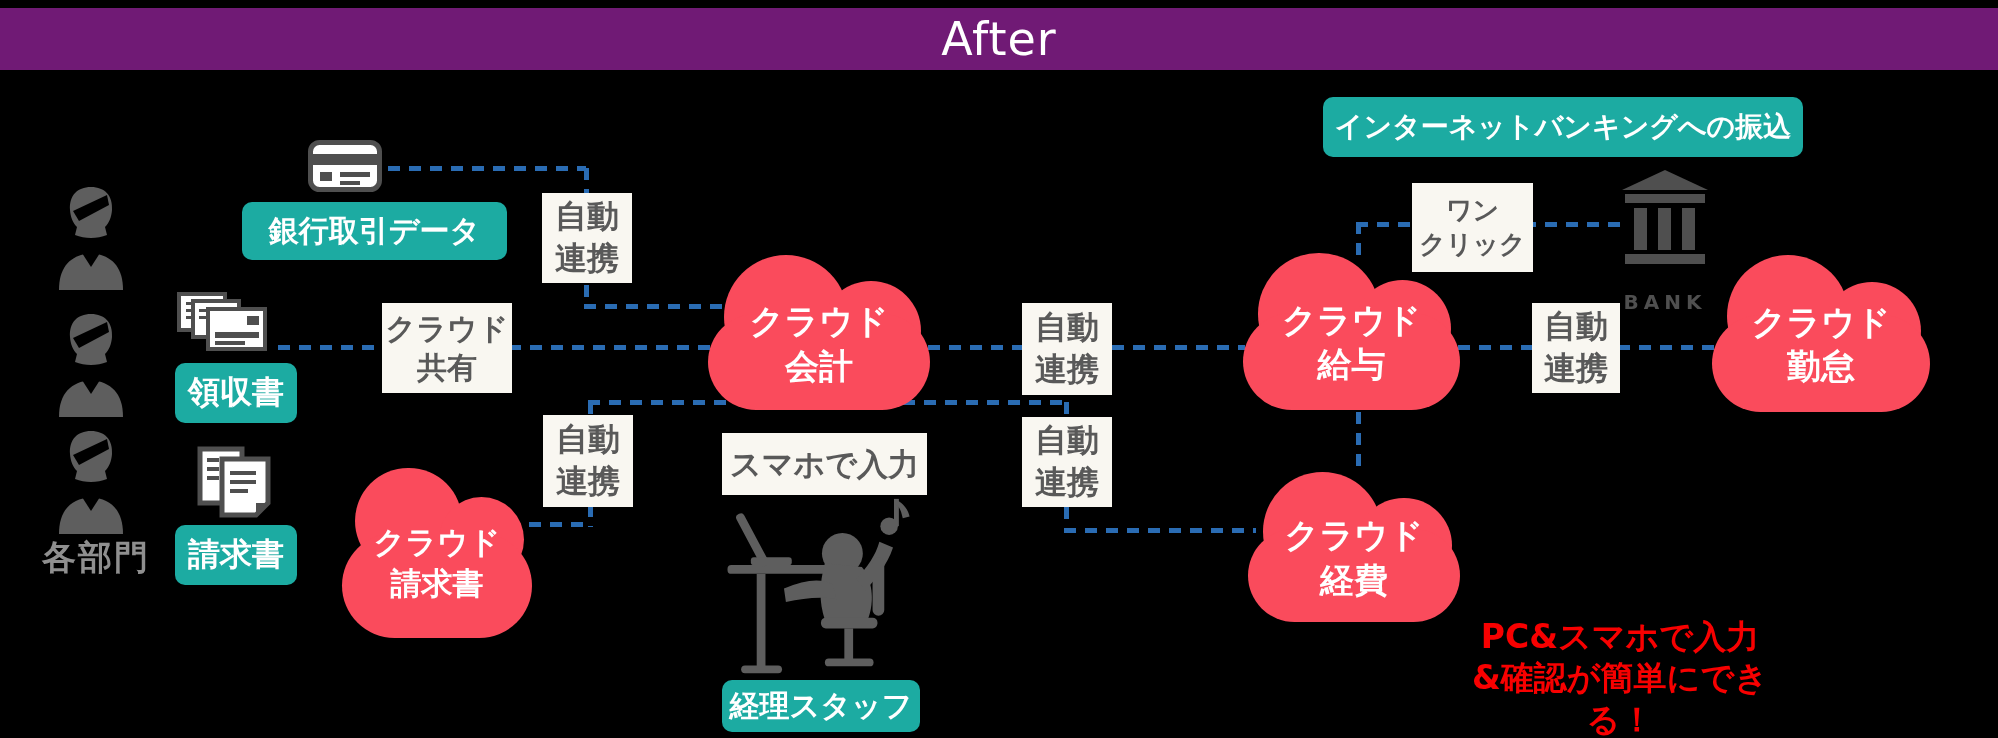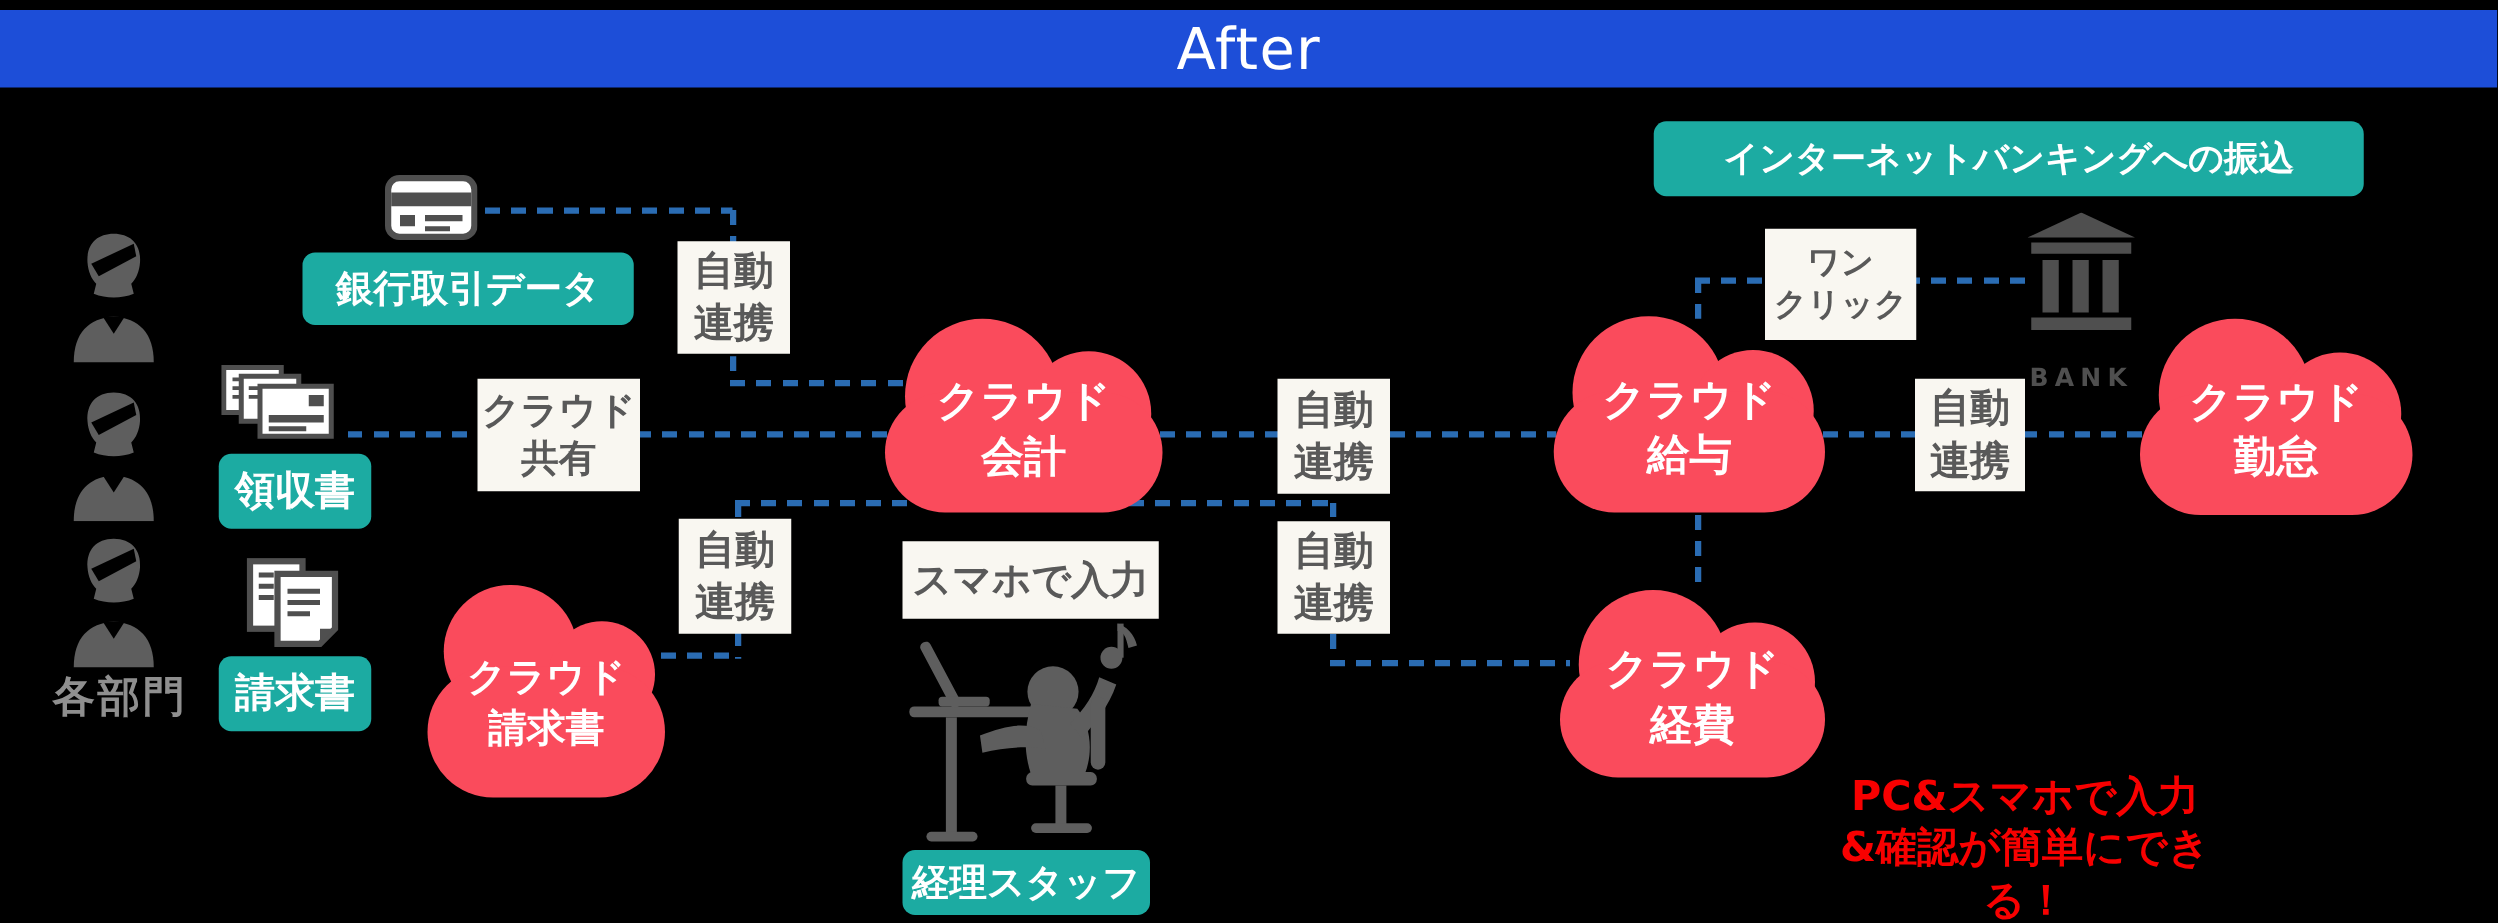--- a/index.html
+++ b/index.html
@@ -2,21 +2,21 @@
 <html><head>
 <meta charset="utf-8">
 <style>
   html,body{margin:0;padding:0;background:#000;}
   .stage{
     position:relative;width:1998px;height:738px;background:#000;overflow:hidden;
     font-family:"DejaVu Sans","Liberation Sans",sans-serif;
   }
   
   .banner{
-    position:absolute;left:0;top:8px;width:100%;height:62px;background:#1d4ed8;
+    position:absolute;left:0;top:8px;width:100%;height:62px;background:#701a75;
     display:flex;align-items:center;justify-content:center;color:#fff;font-size:46px;
     letter-spacing:1px;z-index:5;
   }
   
   .tealbox{
     position:absolute;background:#1CABA2;border-radius:10px;color:#fff;font-weight:bold;
     display:flex;align-items:center;justify-content:center;z-index:4;text-align:center;
   }
   
   .whitebox{
@@ -229,21 +229,21 @@
       <rect x="149" y="64" width="12" height="60" rx="6"></rect>
       <rect x="96" y="126" width="58" height="11" rx="5"></rect>
       <rect x="120" y="137" width="9" height="32"></rect>
       <rect x="100" y="168" width="50" height="8" rx="4"></rect>
     </g>
   </svg>
   <div class="tealbox" style="left:722px;top:680px;width:198px;height:52px;font-size:30px;">
     <span>経理スタッフ</span>
   </div>
 
-  <div class="tealbox" style="left:1323px;top:97px;width:568px;height:60px;font-size:28px;">
+  <div class="tealbox" style="left:1323px;top:97px;width:480px;height:60px;font-size:28px;">
     <span>インターネットバンキングへの振込</span>
   </div>
 
   <div class="whitebox" style="left:1022px;top:303px;width:90px;height:92px;font-size:32px;">
     <span>自動</span>
     <span>連携</span>
   </div>
   <div class="whitebox" style="left:1022px;top:417px;width:90px;height:90px;font-size:32px;">
     <span>自動</span>
     <span>連携</span>

